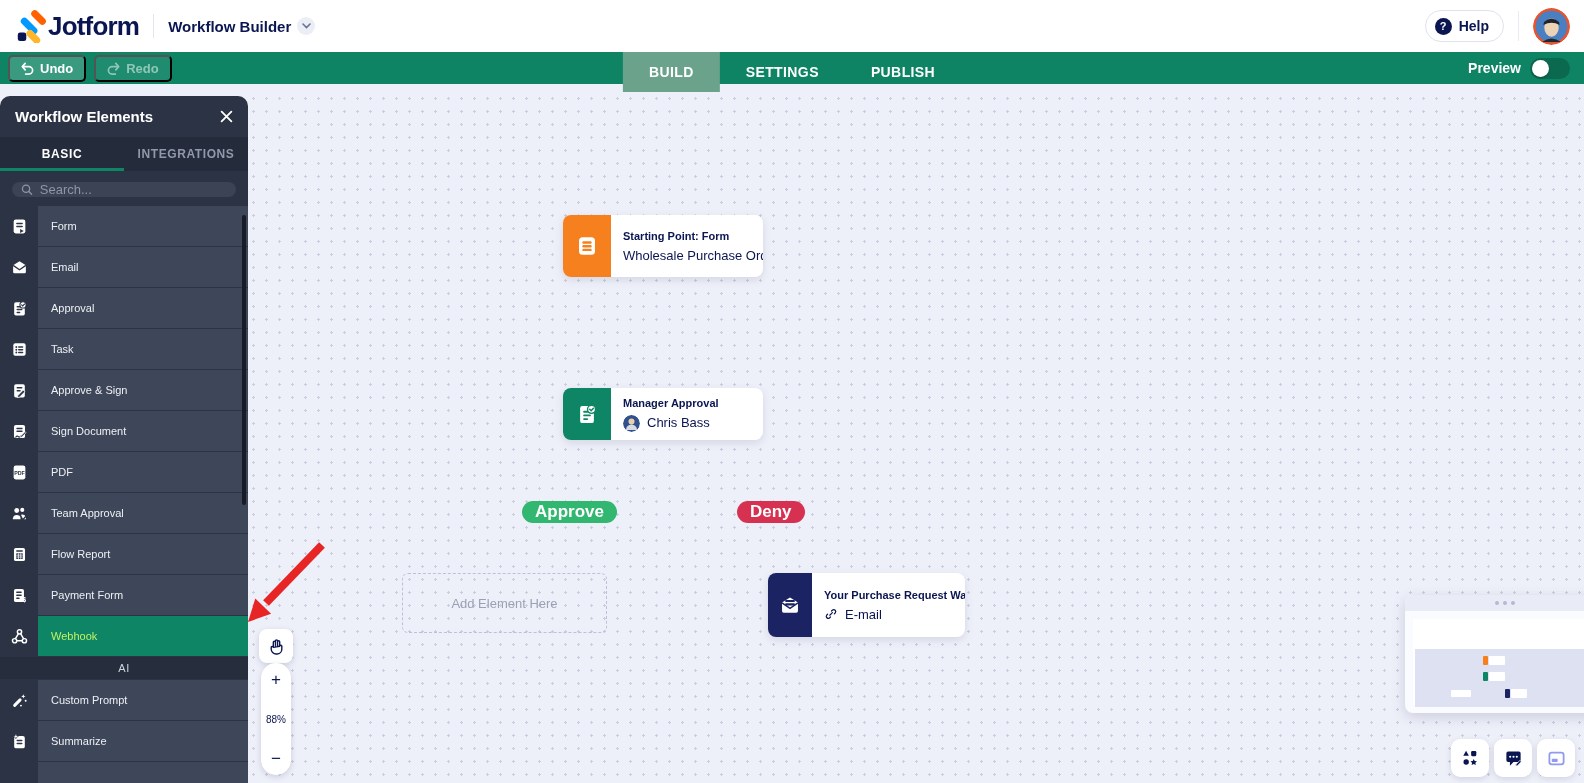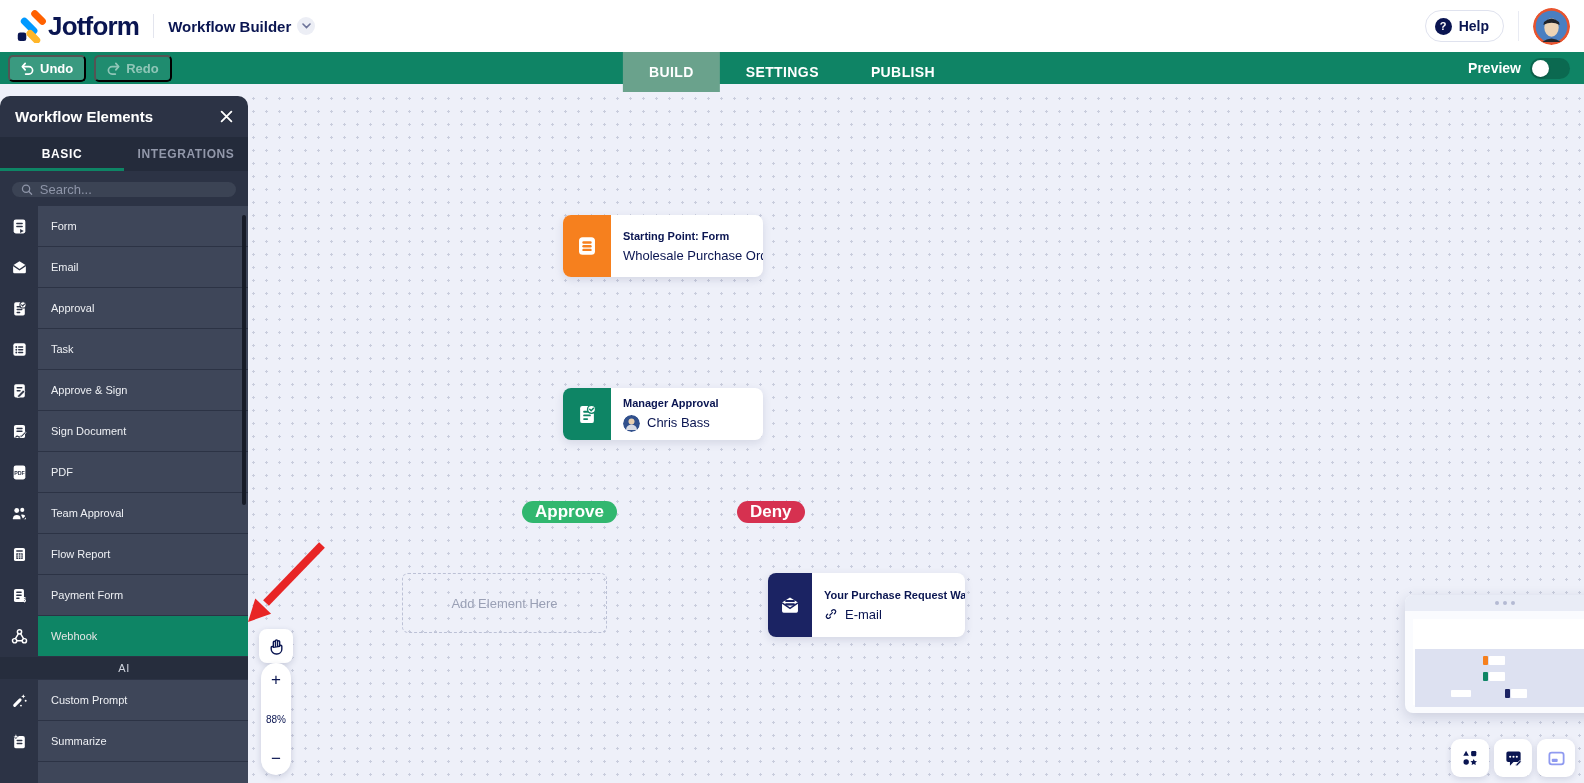--- a/index.html
+++ b/index.html
@@ -83,21 +83,21 @@
   .sb-tab{width:50%;display:flex;align-items:center;justify-content:center;font-size:12px;letter-spacing:.6px;font-weight:bold;color:#9298aa;cursor:pointer}
   .sb-tab.active{color:#fff}
   .sb-tab-underline{position:absolute;left:0;bottom:0;width:50%;height:3px;background:#0e8565}
   .sb-search{margin:11px 12px 9px;height:15px;background:#3b4354;border-radius:12px;display:flex;align-items:center;gap:7px;padding:0 9px}
   .sb-search input{background:transparent;border:none;outline:none;color:#dfe2ea;font-size:13px;width:100%;font-family:"Liberation Sans",sans-serif}
   .sb-search input::placeholder{color:#8e95a8}
   .sb-list{position:relative}
   .item{display:flex;height:40px;margin-bottom:1px;cursor:pointer}
   .item-icon{width:38px;flex:none;display:flex;align-items:center;justify-content:center}
   .item-label{flex:1;background:#3e4659;display:flex;align-items:center;padding-left:13px;font-size:11px;color:#eef0f4}
-  .item.highlighted .item-label{background:#0e8565;color:#e5e5e5}
+  .item.highlighted .item-label{background:#0e8565;color:#bef264}
   .ai-divider{height:22px;background:#262d3d;display:flex;align-items:center;justify-content:center;font-size:11px;letter-spacing:.5px;color:#ced3dd;margin-bottom:1px}
   .sb-scroll{position:absolute;right:2px;top:119px;width:4px;height:290px;background:#171c28;border-radius:2px}
 
   
   .annotation{position:absolute;inset:0;pointer-events:none;z-index:30}
 </style>
 </head>
 <body>
 
 <div class="header">

